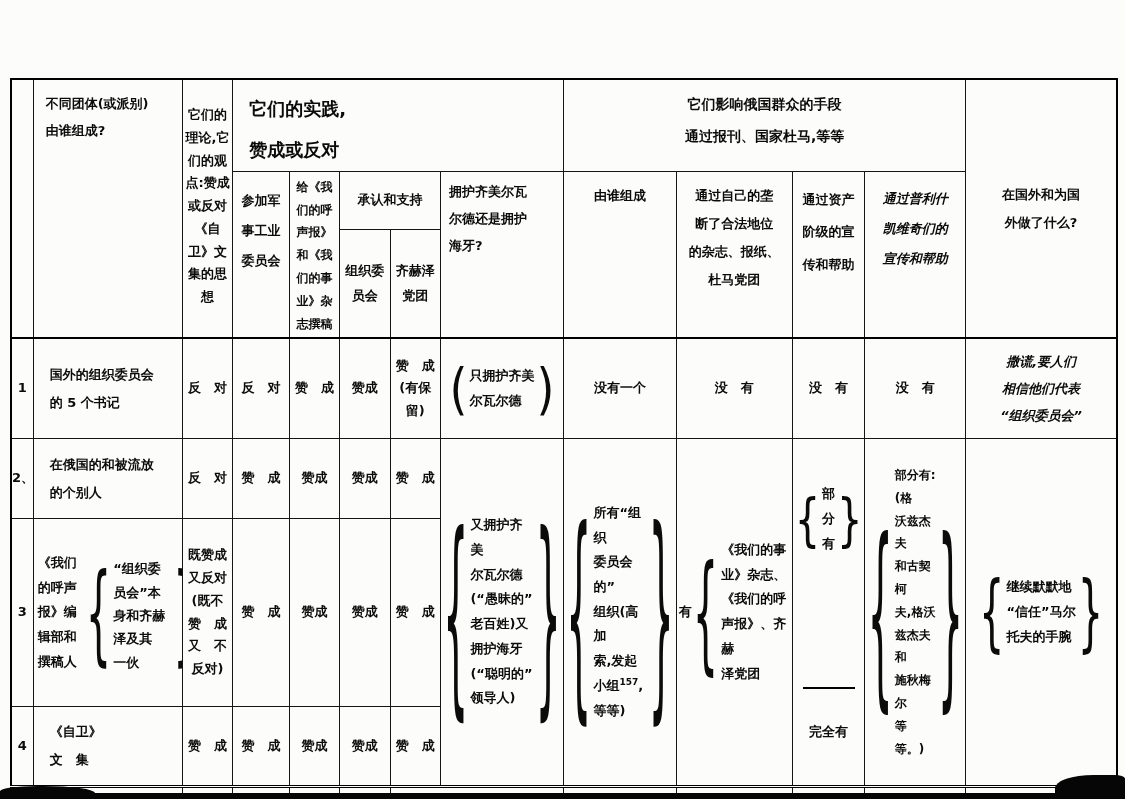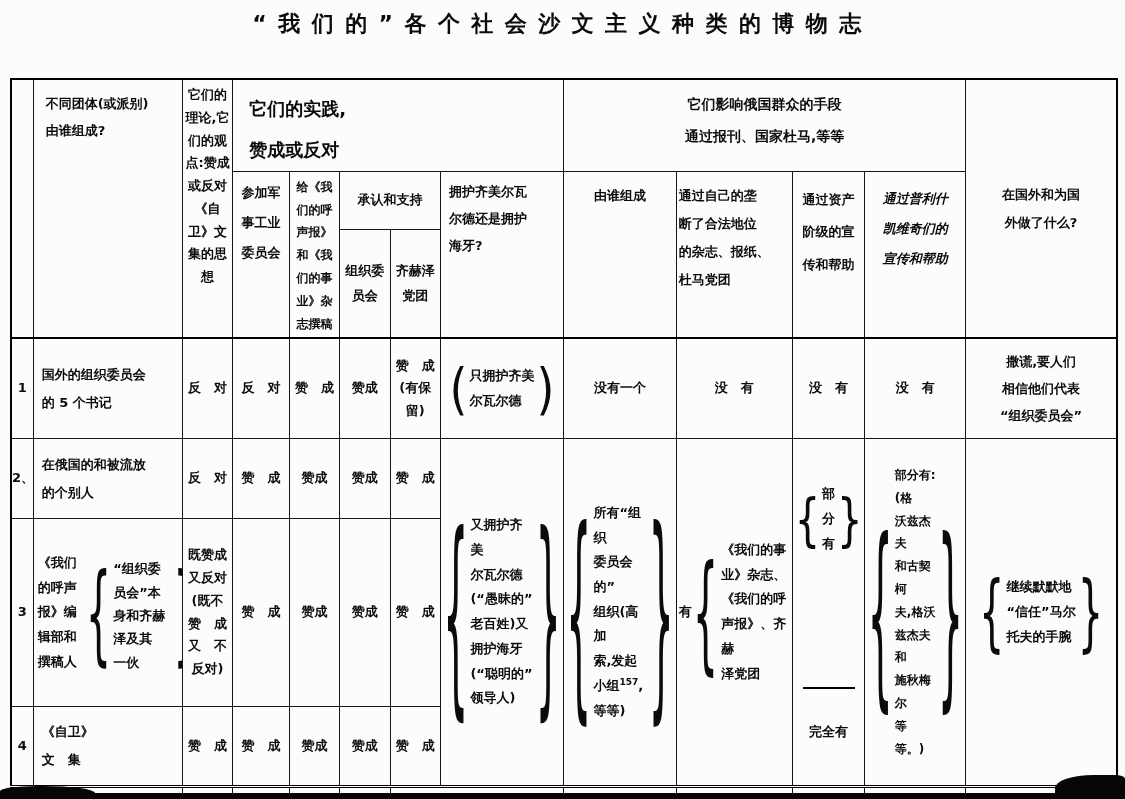--- a/index.html
+++ b/index.html
@@ -11,36 +11,36 @@
         border:2px solid #000;}
   td{border:1px solid #151515;padding:2px;vertical-align:middle;text-align:center;
      font-weight:700;font-size:13px;line-height:1.6;white-space:pre-line;overflow:hidden;}
   tr.h1{height:85px;} tr.h2{height:42px;} tr.h3{height:78px;}
   tr.r1{height:72px;} tr.r2{height:72px;} tr.r3{height:132px;} tr.r4{height:72px;} tr.r5{height:155px;}
   tr.r1 td{border-top:2px solid #000;}
   tr.r5 td{border-top:3px double #000;}
   table.museum{border-bottom:4px solid #000;}
   .hc{line-height:1.9;}
   .who{vertical-align:top;padding-top:10px;text-align:left;padding-left:12px;line-height:2.1;}
-  .theoryh{vertical-align:top;padding-top:4px;line-height:1.75;}
+  .theoryh{vertical-align:top;padding-top:24px;line-height:1.75;}
   .pgroup{vertical-align:top;text-align:left;padding:8px 0 0 16px;line-height:2.3;font-size:18px;}
   .igroup{vertical-align:top;padding-top:8px;line-height:2.3;font-size:14px;}
   .habroad{line-height:2.1;}
-  .hmil{vertical-align:top;padding-top:6px;line-height:2.3;}
+  .hmil{vertical-align:top;padding-top:14px;line-height:2.3;}
   .hpress{vertical-align:top;padding-top:4px;line-height:1.9;}
   .hzim{vertical-align:top;text-align:left;padding:6px 0 0 8px;line-height:2.1;}
   .horgs{vertical-align:top;padding-top:12px;}
-  .hown{vertical-align:top;padding-top:10px;line-height:2.15;text-align:left;}
+  .hown{vertical-align:top;padding-top:10px;line-height:2.15;text-align:center;}
   .hbourg{vertical-align:top;padding-top:12px;line-height:2.5;}
   .hpur{vertical-align:top;padding-top:12px;line-height:2.3;font-style:italic;}
   .f12{font-size:12px;}
   .num{font-size:13px;padding:0;}
-  .name{text-align:left;padding-left:8px;line-height:2.15;margin-left:28px;}
+  .name{text-align:left;padding-left:16px;line-height:2.15;margin-left:28px;}
   .val{line-height:1.75;}
-  .lh2{line-height:2.1;}
+  .lh2{line-height:2.1;font-style:italic;}
   .nb-r{border-right:none;}
   .nb-l{border-left:none;}
   .braced{display:flex;align-items:center;justify-content:center;height:100%;}
   .pl,.pr,.bl,.br{display:inline-block;flex:0 0 auto;font-weight:400;line-height:1;
       font-size:var(--fs,40px);transform:scaleY(var(--sy,1));font-family:"DejaVu Sans",sans-serif;}
   .pl::before{content:"(";} .pr::before{content:")";}
   .bl::before{content:"{";} .br::before{content:"}";}
   .btxt{display:inline-block;text-align:left;line-height:1.9;padding:0 2px;}
   .ctr{text-align:center;}
   sup{font-size:9px;vertical-align:super;font-weight:700;}
@@ -51,21 +51,20 @@
   .hline{width:52px;border-top:2px solid #000;margin-bottom:10px;}
   .ownflex{display:flex;align-items:center;justify-content:center;gap:1px;height:100%;}
   .scan-bottom{position:absolute;left:28px;right:28px;bottom:0;height:6px;background:#050505;}
   .blob-bl{position:absolute;left:0;bottom:0;width:95px;height:13px;background:#060606;border-radius:40% 55% 10% 0;}
   .blob-br{position:absolute;right:0;bottom:0;width:70px;height:24px;background:#060606;border-radius:55% 15% 0 0;}
 </style>
 </head>
 <body>
 
 <div class="page">
-  <div class="title">“我们的”各个社会沙文主义种类的博物志</div>
 
   <table class="museum">
     <colgroup>
       <col style="width:22px">
         <col style="width:148px">
         <col style="width:50px">
         <col style="width:56px">
       <col style="width:50px">
         <col style="width:50px">
         <col style="width:50px">

